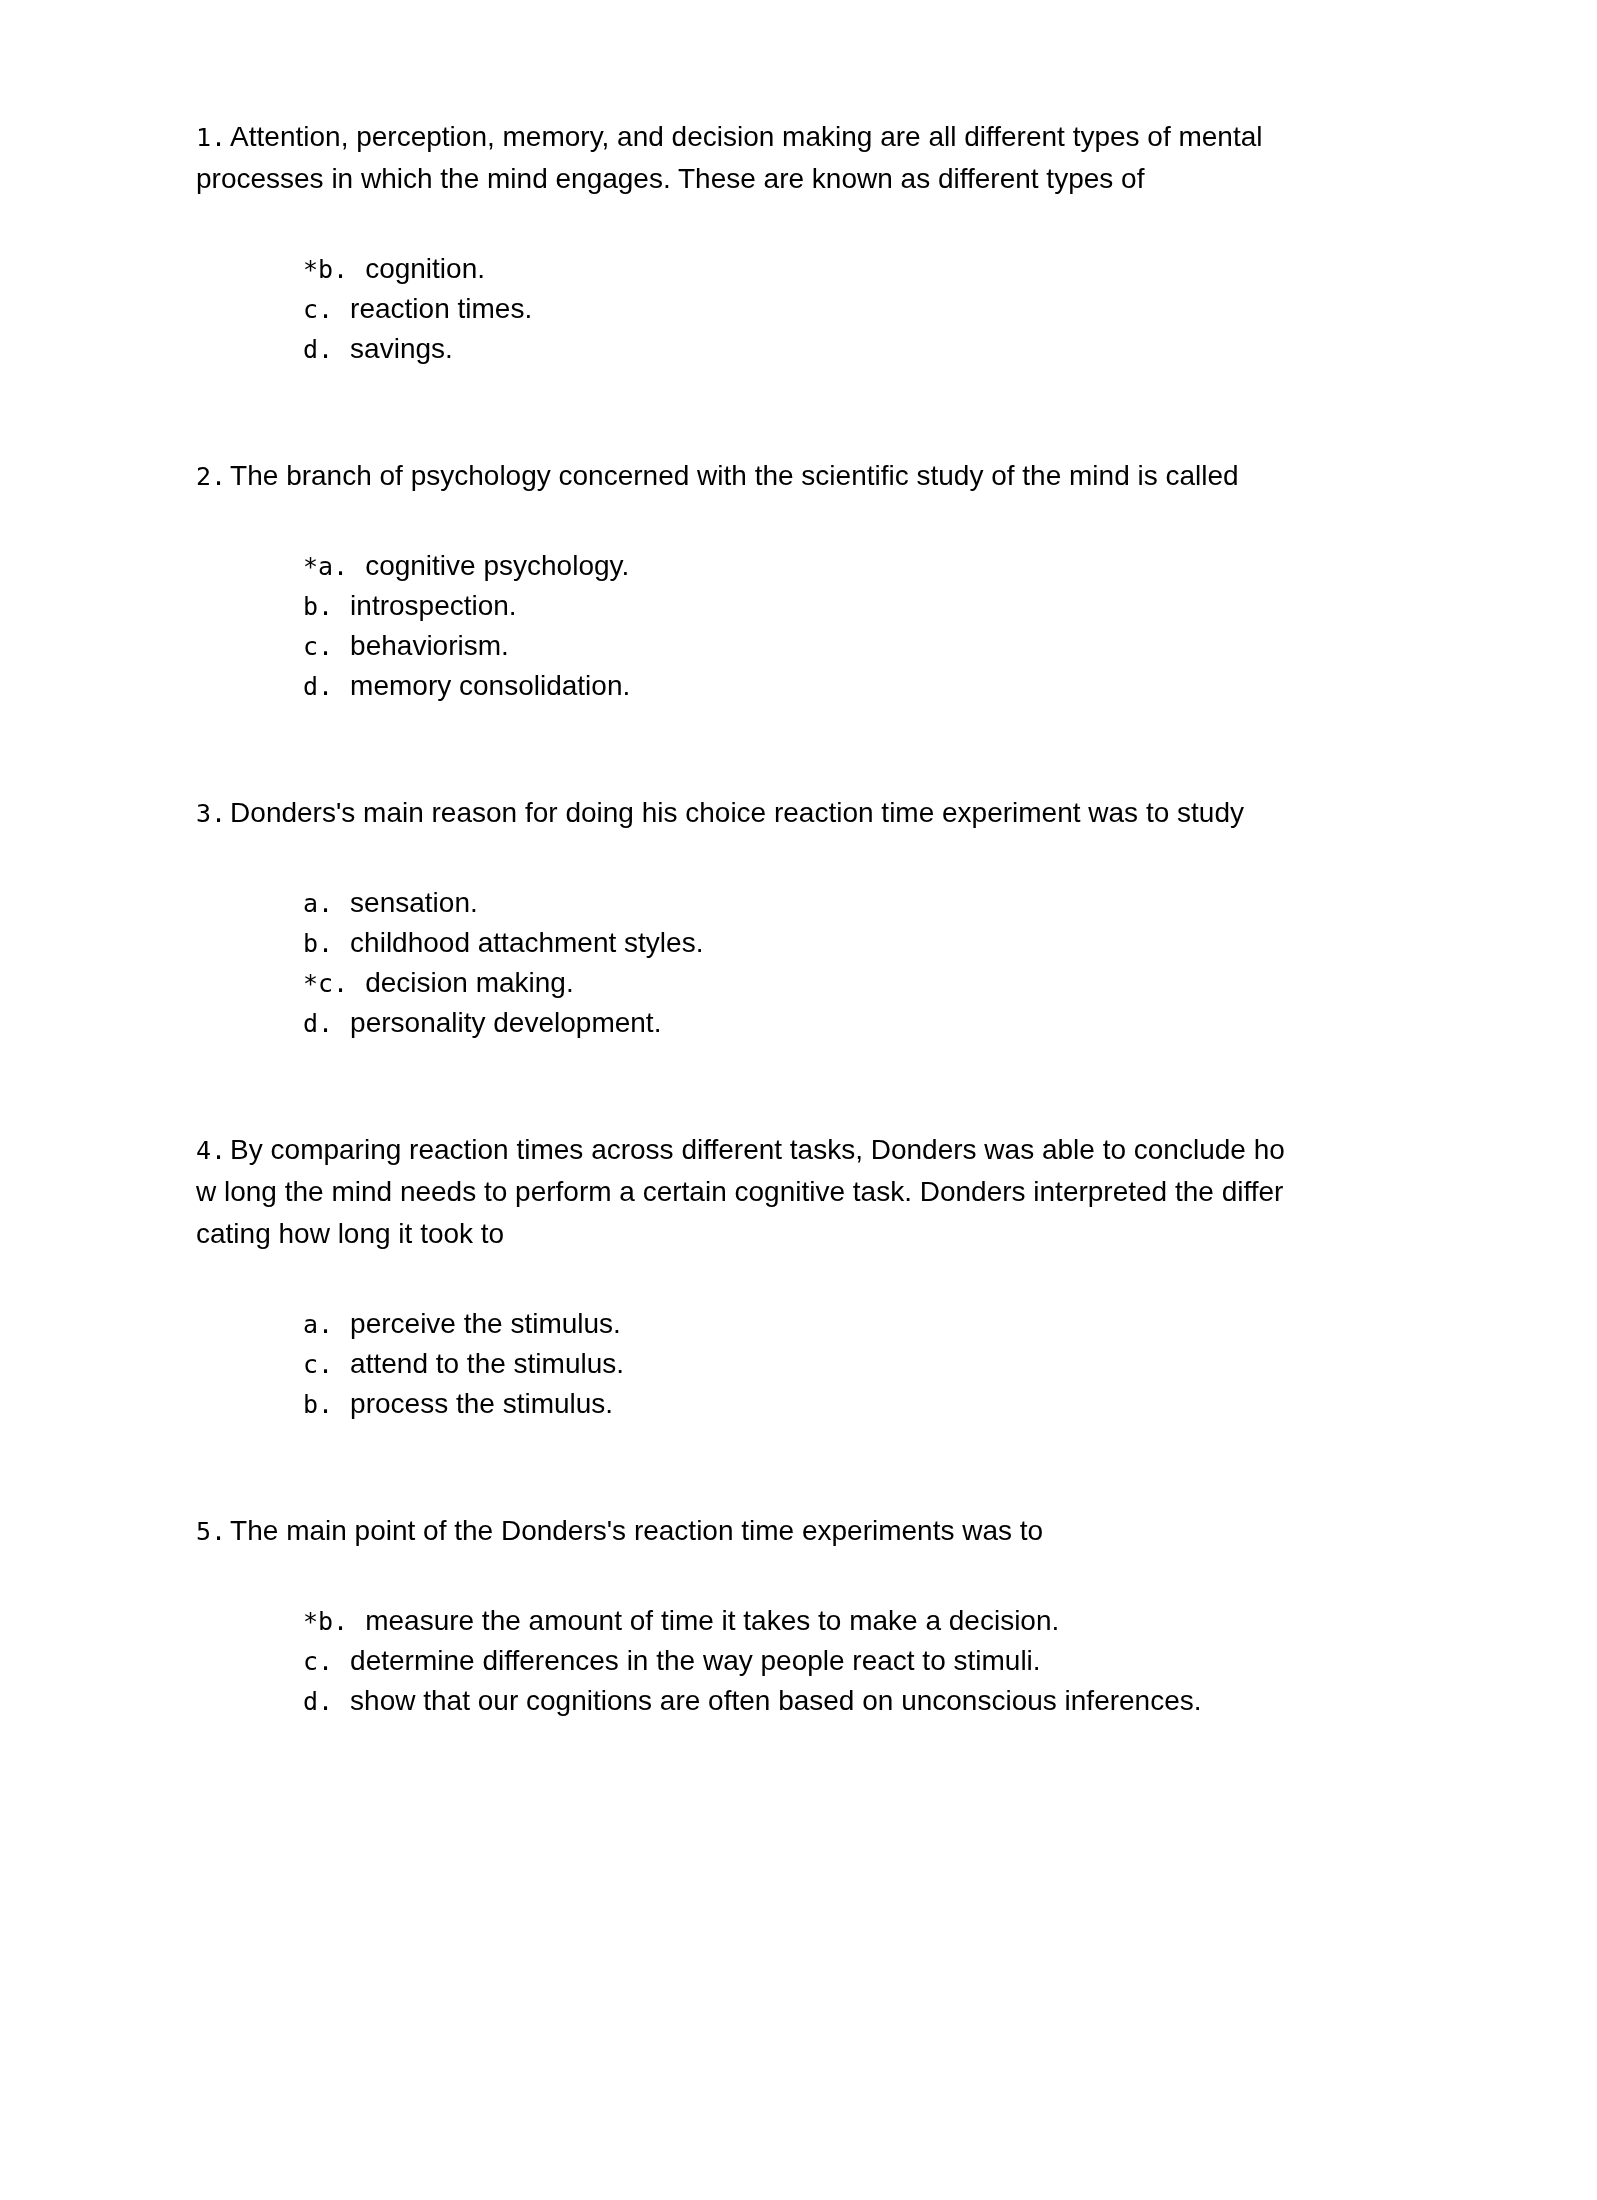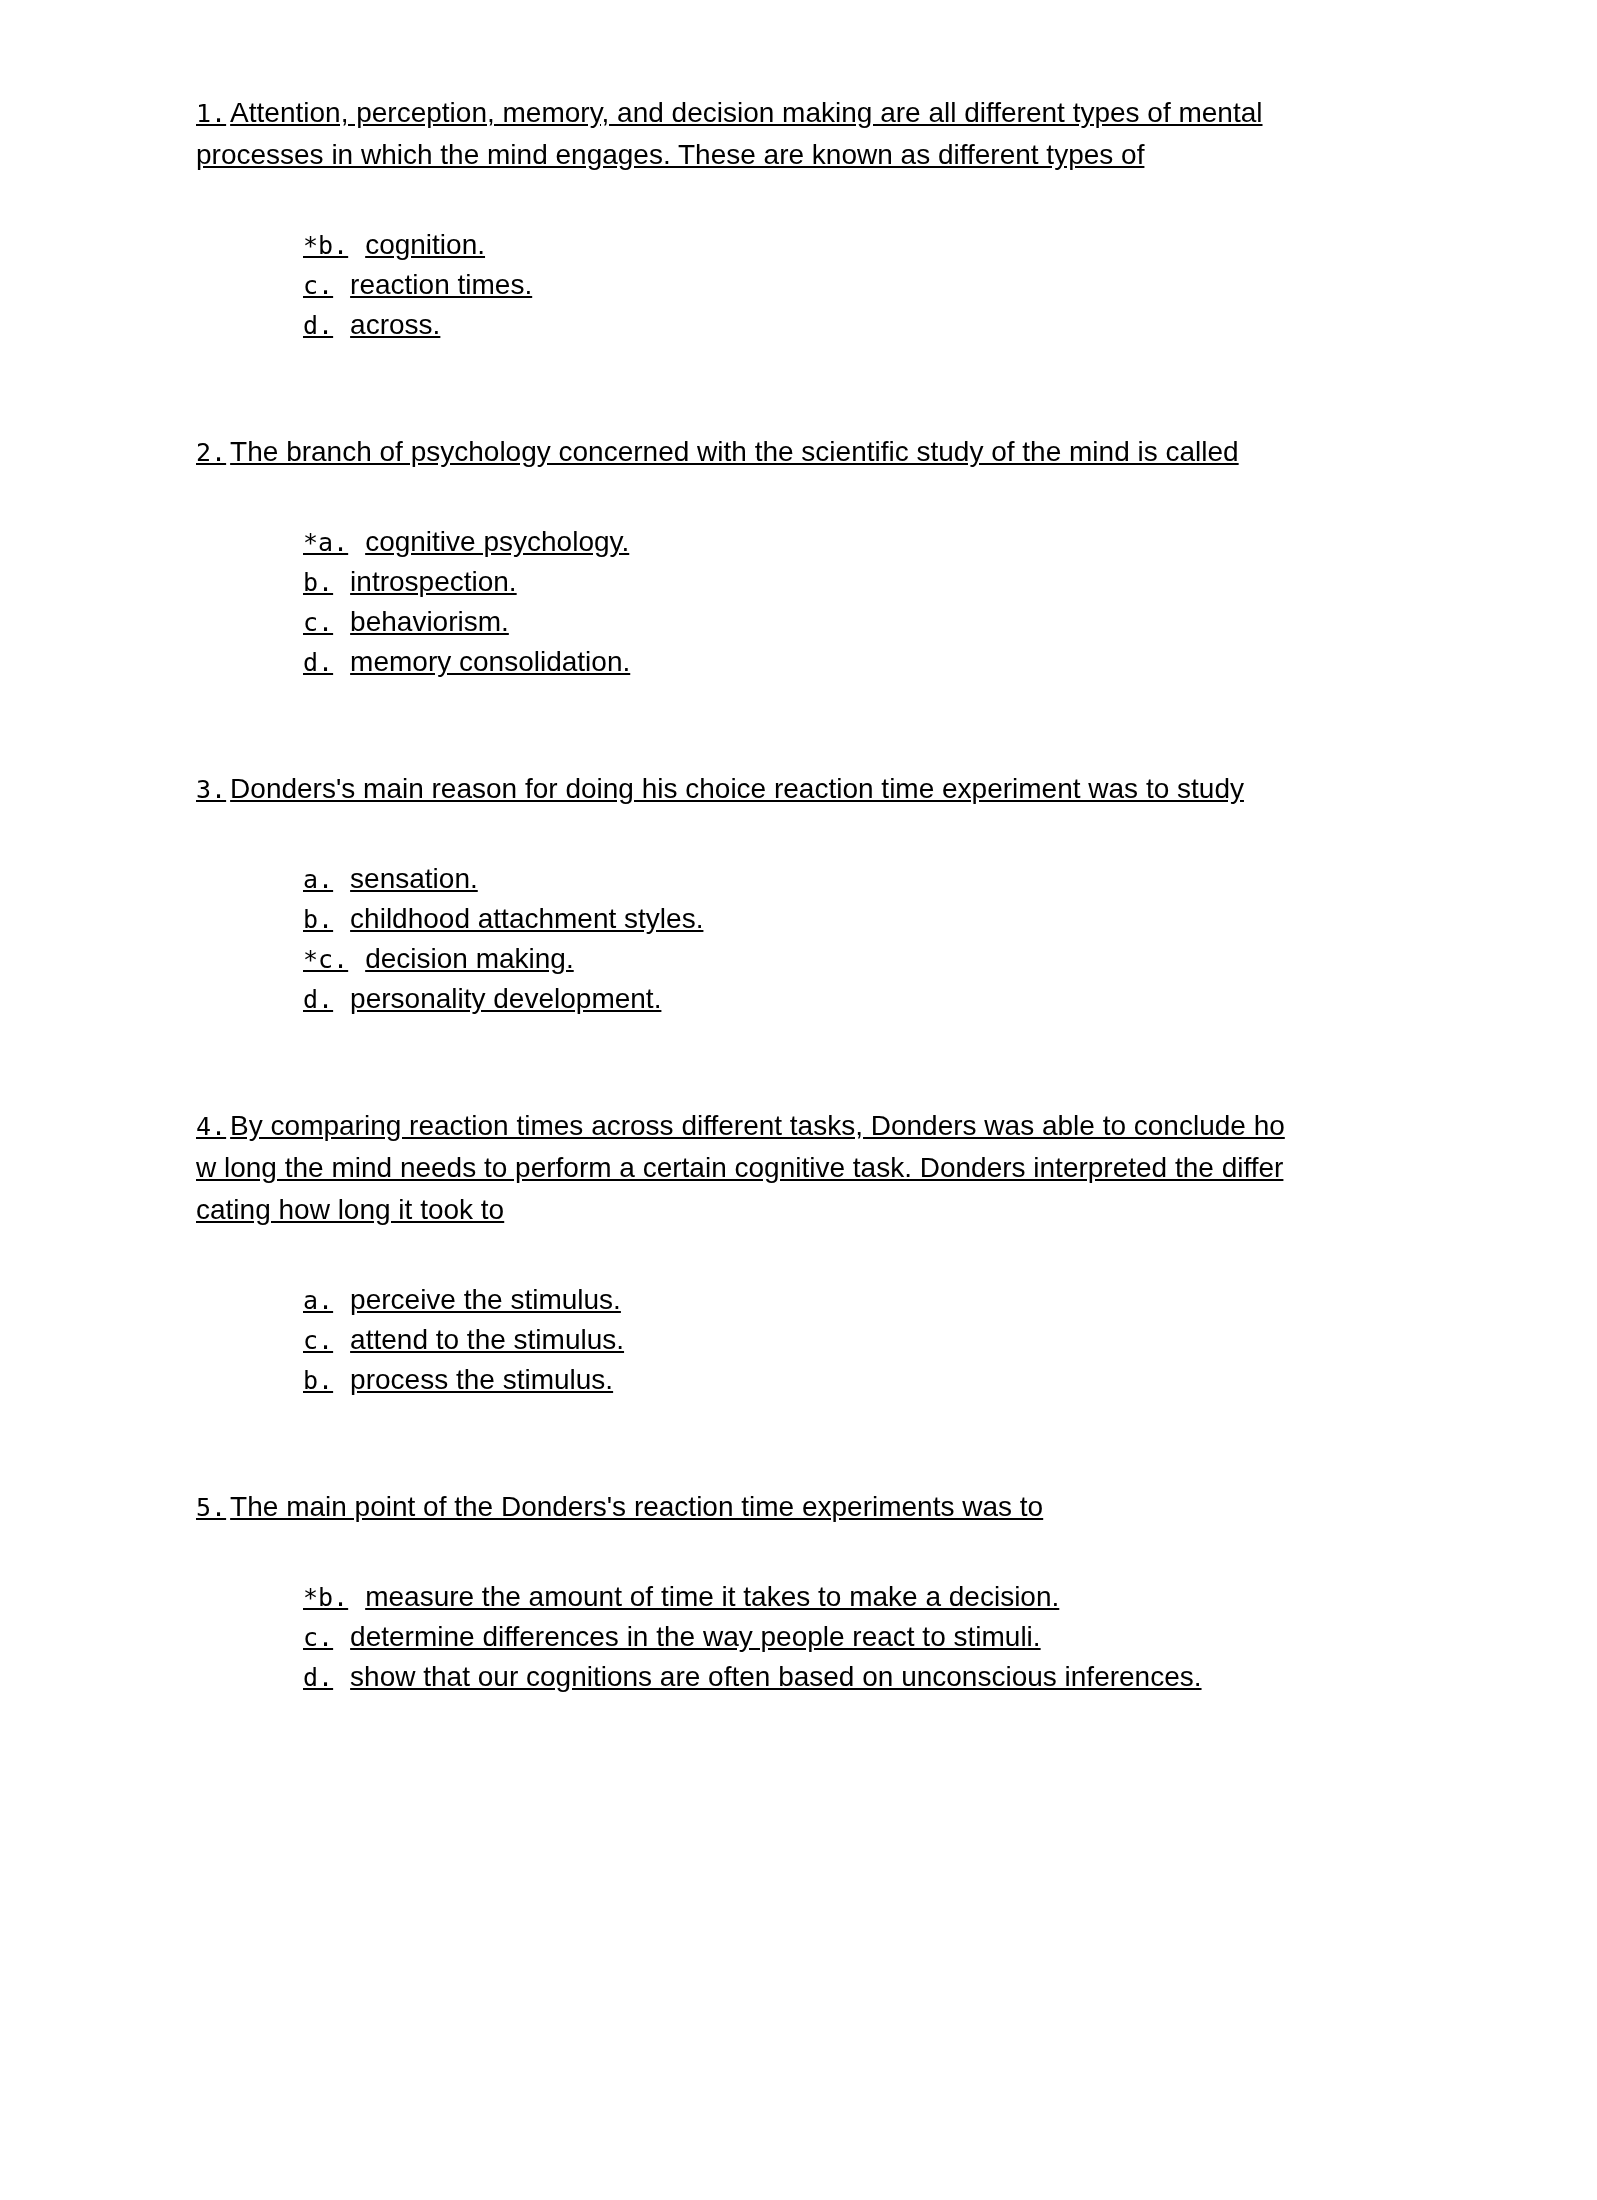--- a/index.html
+++ b/index.html
@@ -9,22 +9,21 @@
   body {
     width: 1597px;
     height: 2200px;
     background: #ffffff;
     color: #000000;
     font-family: "Liberation Sans", sans-serif;
     font-size: 28px;
     overflow: hidden;
   }
   .doc {
-    padding-top: 92px;
-    text-decoration: underline;
+    padding-top: 116px;
   }
   .question {
     margin-bottom: 86px;
   }
   .q-para {
     margin-left: 196px;
   }
   .q-line {
     height: 42px;
     line-height: 42px;
@@ -60,21 +59,21 @@
 <div class="doc">
 
   <div class="question">
     <div class="q-para">
       <div class="q-line"><span class="q-num">1.</span><span class="q-first-text">Attention, perception, memory, and decision making are all different types of mental</span></div>
       <div class="q-line">processes in which the mind engages. These are known as different types of</div>
     </div>
     <div class="opts">
       <div class="opt-row"><span class="opt-label">*b.</span><span class="opt-text">cognition.</span></div>
       <div class="opt-row"><span class="opt-label">c.</span><span class="opt-text">reaction times.</span></div>
-      <div class="opt-row"><span class="opt-label">d.</span><span class="opt-text">across.</span></div>
+      <div class="opt-row"><span class="opt-label">d.</span><span class="opt-text">savings.</span></div>
     </div>
   </div>
 
   <div class="question">
     <div class="q-para">
       <div class="q-line"><span class="q-num">2.</span><span class="q-first-text">The branch of psychology concerned with the scientific study of the mind is called</span></div>
     </div>
     <div class="opts">
       <div class="opt-row"><span class="opt-label">*a.</span><span class="opt-text">cognitive psychology.</span></div>
       <div class="opt-row"><span class="opt-label">b.</span><span class="opt-text">introspection.</span></div>

